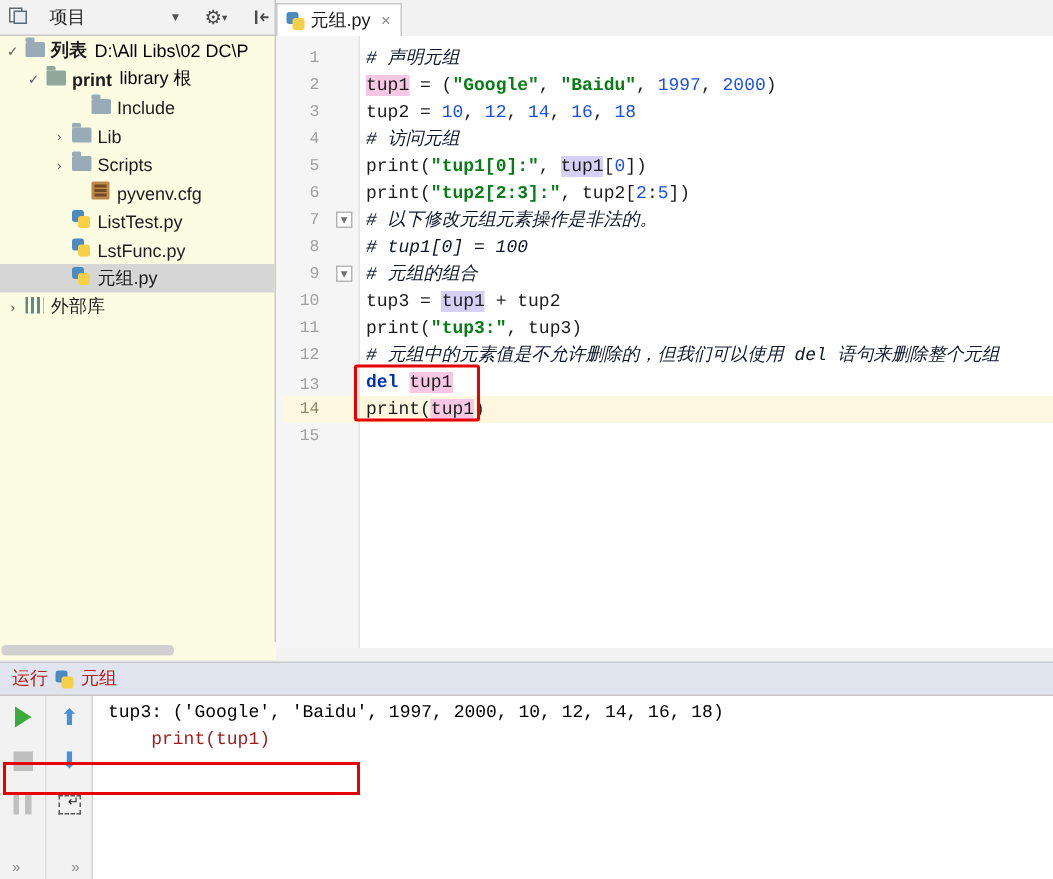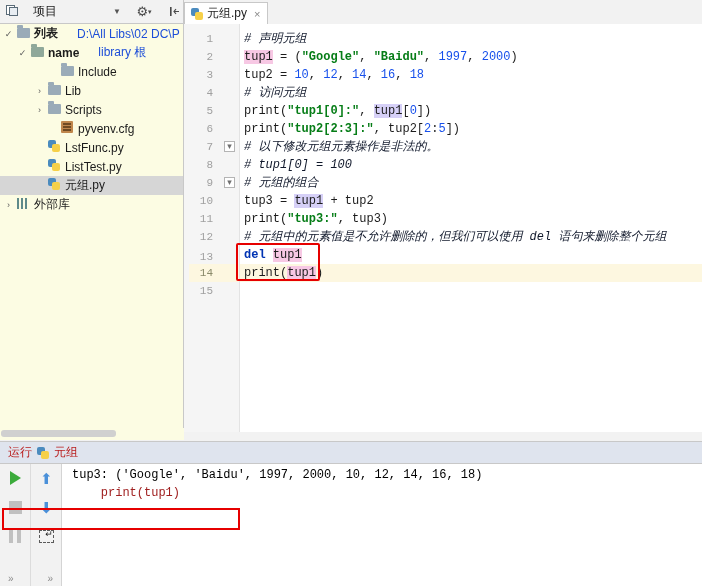--- a/index.html
+++ b/index.html
@@ -47,21 +47,21 @@
     background: #fcfce3; border-right: 1px solid #c8c8c8;
     overflow: hidden; font-size: 12px; color: #1c1c1c;
   }
   .row { display: flex; align-items: center; height: 19px; white-space: nowrap; }
   .row.sel { background: #d6d6d6; }
   .arrow { width: 13px; text-align: center; color: #5a5a5a; font-size: 9px; flex: 0 0 13px; }
   .arrow.blank { color: transparent; }
   .r-ico { width: 16px; flex: 0 0 16px; text-align: center; margin-right: 3px; }
   .r-name { font-weight: bold; color: #1c1c1c; }
   .r-name.normal { font-weight: normal; }
-  .r-sub { color: #1d4ed8; margin-left: 19px; font-weight: normal; }
+  .r-sub { color: #000000; margin-left: 5px; font-weight: normal; }
 
   
   .folder { display:inline-block; width: 13px; height: 10px; background: #9aabb8;
             border-radius: 1px; position: relative; }
   .folder::before { content:""; position:absolute; left:0; top:-3px; width:6px; height:3px;
             background:#9aabb8; border-radius:1px 1px 0 0; }
   .folder.grn { background: #8fa89a; }
   .folder.grn::before { background:#8fa89a; }
   .pyfile { display:inline-block; width:12px; height:12px; position:relative; }
   .pyfile::before{content:"";position:absolute;left:0;top:0;width:8px;height:8px;background:#4b8bbe;border-radius:2px;}
@@ -194,21 +194,21 @@
     <div class="row" style="padding-left:2px">
       <span class="arrow">✓</span>
       <span class="r-ico"><span class="folder"></span></span>
       <span class="r-name">列表</span>
       <span class="r-sub">D:\All Libs\02 DC\P</span>
     </div>
 
     <div class="row" style="padding-left:16px">
       <span class="arrow">✓</span>
       <span class="r-ico"><span class="folder grn"></span></span>
-      <span class="r-name">name</span>
+      <span class="r-name">print</span>
       <span class="r-sub">library 根</span>
     </div>
 
     <div class="row" style="padding-left:46px">
       <span class="arrow blank">›</span>
       <span class="r-ico"><span class="folder"></span></span>
       <span class="r-name normal">Include</span>
     </div>
 
     <div class="row" style="padding-left:33px">
@@ -225,27 +225,27 @@
 
     <div class="row" style="padding-left:46px">
       <span class="arrow blank">›</span>
       <span class="r-ico"><span class="cfgfile"></span></span>
       <span class="r-name normal">pyvenv.cfg</span>
     </div>
 
     <div class="row" style="padding-left:33px">
       <span class="arrow blank">›</span>
       <span class="r-ico"><span class="pyfile"></span></span>
+      <span class="r-name normal">ListTest.py</span>
+    </div>
+
+    <div class="row" style="padding-left:33px">
+      <span class="arrow blank">›</span>
+      <span class="r-ico"><span class="pyfile"></span></span>
       <span class="r-name normal">LstFunc.py</span>
-    </div>
-
-    <div class="row" style="padding-left:33px">
-      <span class="arrow blank">›</span>
-      <span class="r-ico"><span class="pyfile"></span></span>
-      <span class="r-name normal">ListTest.py</span>
     </div>
 
     <div class="row sel" style="padding-left:33px">
       <span class="arrow blank">›</span>
       <span class="r-ico"><span class="pyfile"></span></span>
       <span class="r-name normal">元组.py</span>
     </div>
 
     <div class="row" style="padding-left:2px">
       <span class="arrow">›</span>

